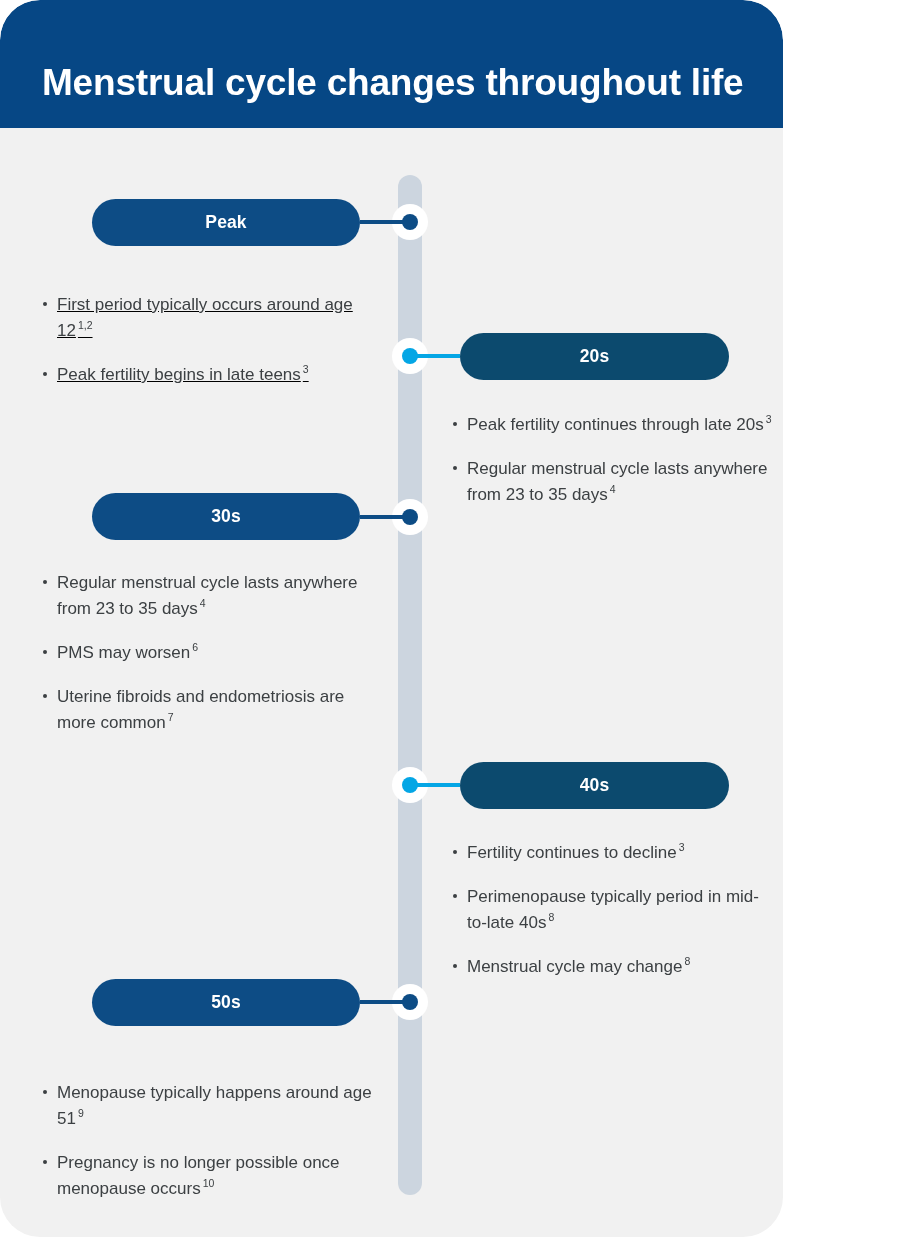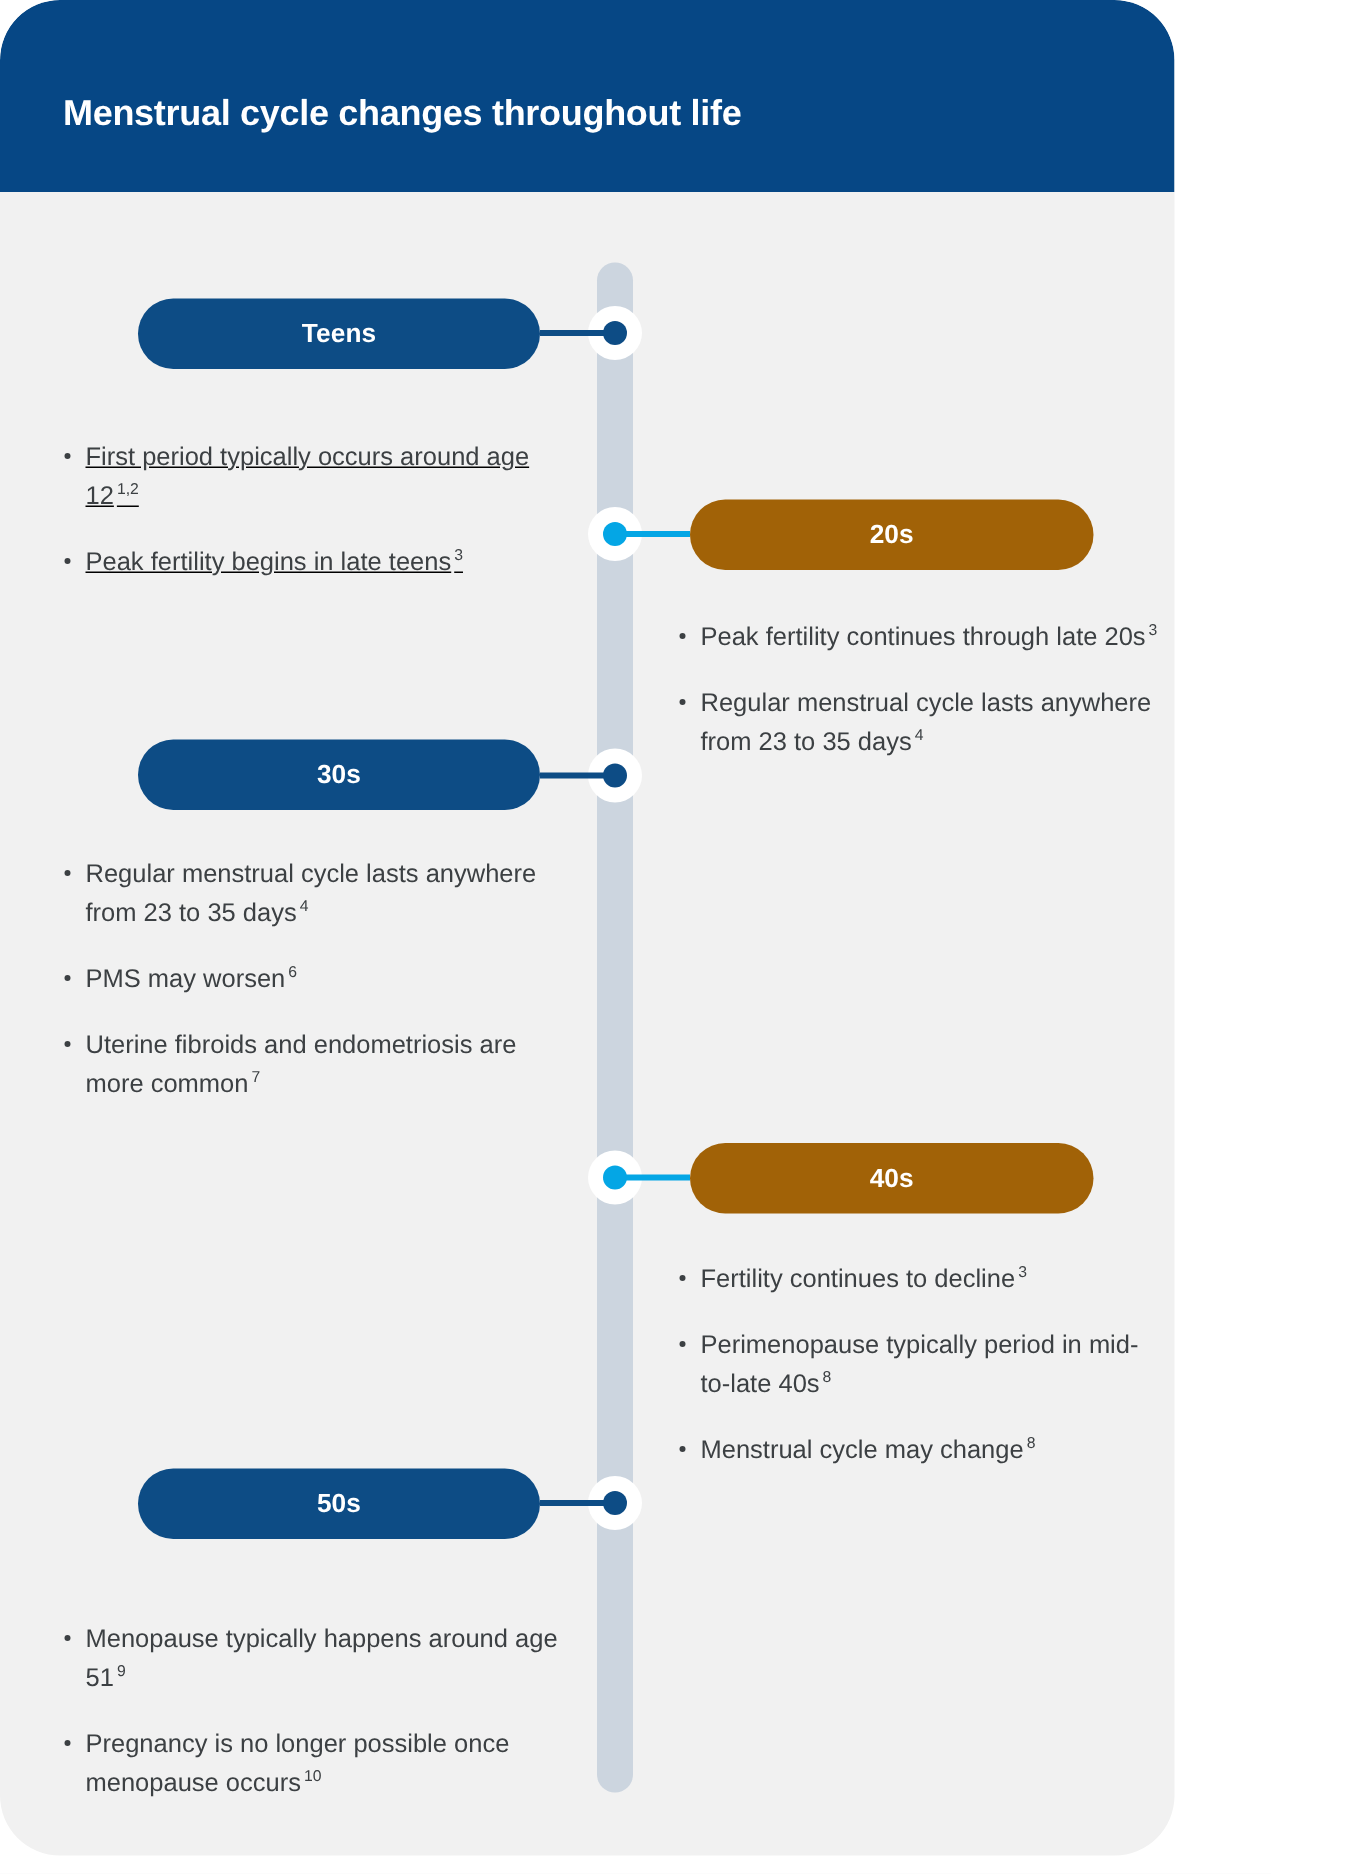--- a/index.html
+++ b/index.html
@@ -32,21 +32,21 @@
     width: 783px;
     height: 128px;
     background: #064785;
     border-radius: 40px 40px 0 0;
   }
 
   #card-title {
     position: absolute;
     left: 42px;
     top: 62px;
-    font-size: 24px;
+    font-size: 37px;
     font-weight: bold;
     color: #ffffff;
     letter-spacing: -0.2px;
     white-space: nowrap;
   }
 
   
   #timeline-spine {
     position: absolute;
     left: 398px;
@@ -96,21 +96,21 @@
     border-radius: 24px;
     color: #ffffff;
     font-size: 17.5px;
     font-weight: bold;
     display: flex;
     align-items: center;
     justify-content: center;
     letter-spacing: 0.1px;
   }
   .pill.dark  { background: #0d4c85; }
-  .pill.light { background: #a16207; }
+  .pill.light { background: #0c4a6e; }
   .pill.left  { left: 92px;  width: 268px; }
   .pill.right { left: 460px; width: 269px; }
 
   
   .bullets { position: absolute; }
   .bullets.left  { left: 42px;  width: 345px; }
   .bullets.right { left: 452px; width: 320px; }
 
   .bullet-item {
     position: relative;
@@ -144,21 +144,21 @@
 <div id="infographic-card">
 
   <div id="card-header">
     <div id="card-title">Menstrual cycle changes throughout life</div>
   </div>
 
   <div id="timeline-spine"></div>
 
   <div id="timeline-stages">
       <div class="pill dark left" style="top: 199px;">
-        <span>Teens</span>
+        <span>Peak</span>
       </div>
       <div class="node dark" style="top: 204px;">
         <div class="connector dark to-left"></div>
         <div class="node-dot"></div>
       </div>
       <div class="bullets left" style="top: 292px; text-decoration: underline;">
         <div class="bullet-item"><span class="bullet-dot"></span><span class="bullet-text"><span>First period typically occurs around age 12</span><sup>1,2</sup></span></div>
         <div class="bullet-item"><span class="bullet-dot"></span><span class="bullet-text"><span>Peak fertility begins in late teens</span><sup>3</sup></span></div>
       </div>
       <div class="pill light right" style="top: 333px;">

